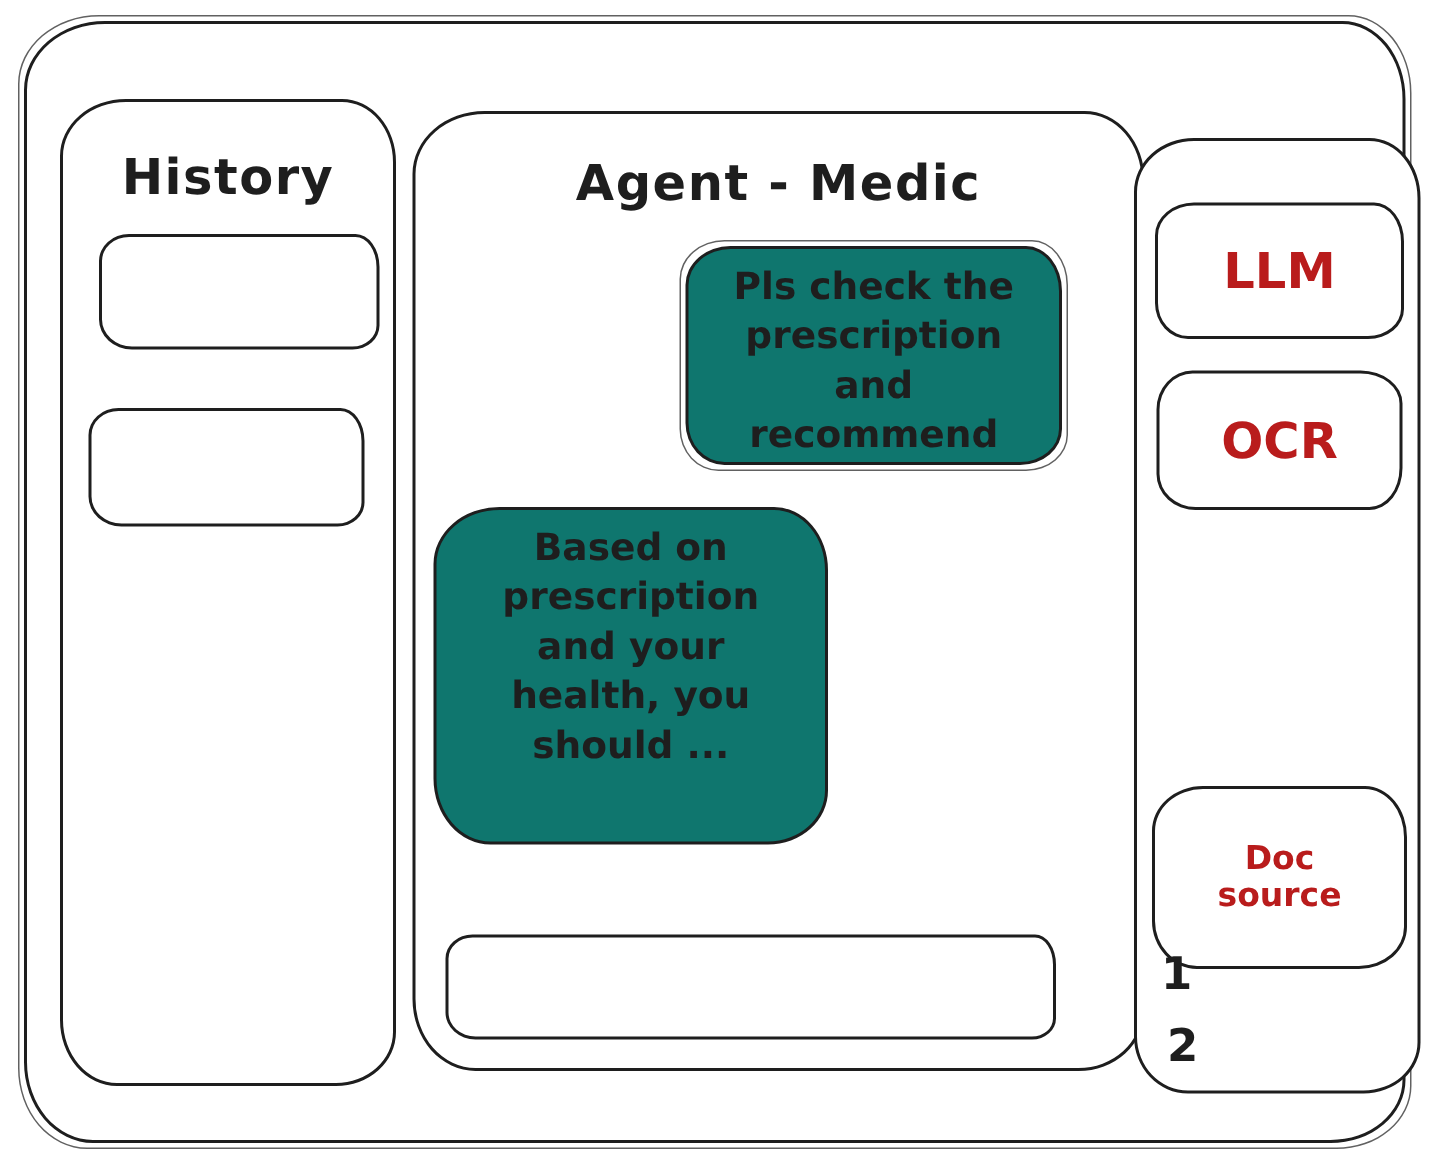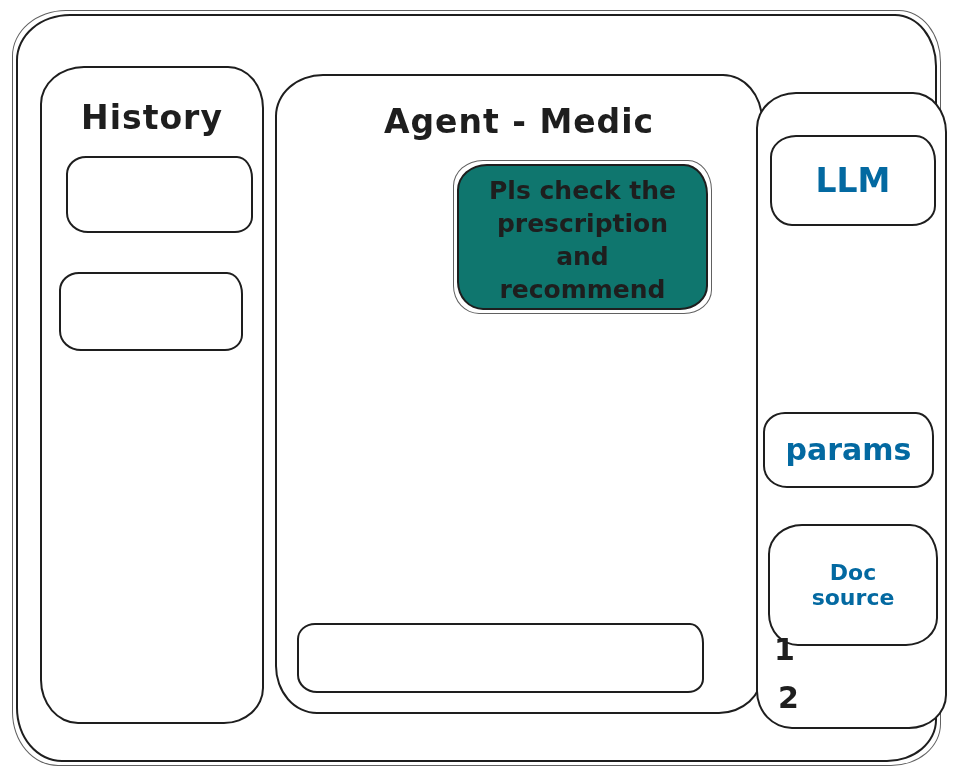--- a/index.html
+++ b/index.html
@@ -112,21 +112,21 @@
     position: absolute;
     border: 2.6px solid #1e1e1e;
     background: #fff;
     box-sizing: border-box;
     display: flex;
     align-items: center;
     justify-content: center;
     text-align: center;
     font-family: "DejaVu Sans", sans-serif;
     font-weight: bold;
-    color: #0369a1;
+    color: #b91c1c;
     cursor: pointer;
     padding: 0 6px;
     line-height: 1.15;
   }
   .tool-llm    { left: 12px; top: 41px;  width: 166px; height: 91px;  font-size: 33px; border-radius: 26px 20px 24px 22px / 22px 26px 20px 24px; }
   .tool-ocr    { left: 13px; top: 153px; width: 164px; height: 93px;  font-size: 33px; border-radius: 24px 28px 22px 26px / 26px 22px 28px 24px; }
   .tool-params { left: 5px;  top: 318px; width: 171px; height: 76px;  font-size: 30px; border-radius: 22px 18px 20px 24px / 20px 24px 18px 22px; }
   .tool-doc    { left: 10px; top: 430px; width: 170px; height: 122px; font-size: 22px; border-radius: 34px 28px 32px 30px / 30px 34px 28px 32px; }
   .tool-doc span { display: block; width: 120px; }
   .doc-item {
@@ -148,28 +148,31 @@
       <div class="panel-title">History</div>
       <div class="hist-box hist-1"></div>
       <div class="hist-box hist-2"></div>
     </aside>
 
     <main class="sk chat-panel">
       <div class="panel-title">Agent - Medic</div>
       <div class="bubble bubble-user echo">
         <span>Pls check the prescription and recommend</span>
       </div>
+      <div class="bubble bubble-agent">
+        <span>Based on prescription and your health, you should ...</span>
+      </div>
       <div class="input-wrap">
         <input class="msg-input" type="text" value="" style="">
       </div>
     </main>
 
     <aside class="sk right-sidebar">
       <button class="tool tool-llm">LLM</button>
-      <button class="tool tool-params">params</button>
+      <button class="tool tool-ocr">OCR</button>
       <button class="tool tool-doc">
         <span>Doc source</span>
       </button>
       <div class="doc-item doc-item-1">1</div>
       <div class="doc-item doc-item-2">2</div>
     </aside>
 
   </div>
 </div>
 

